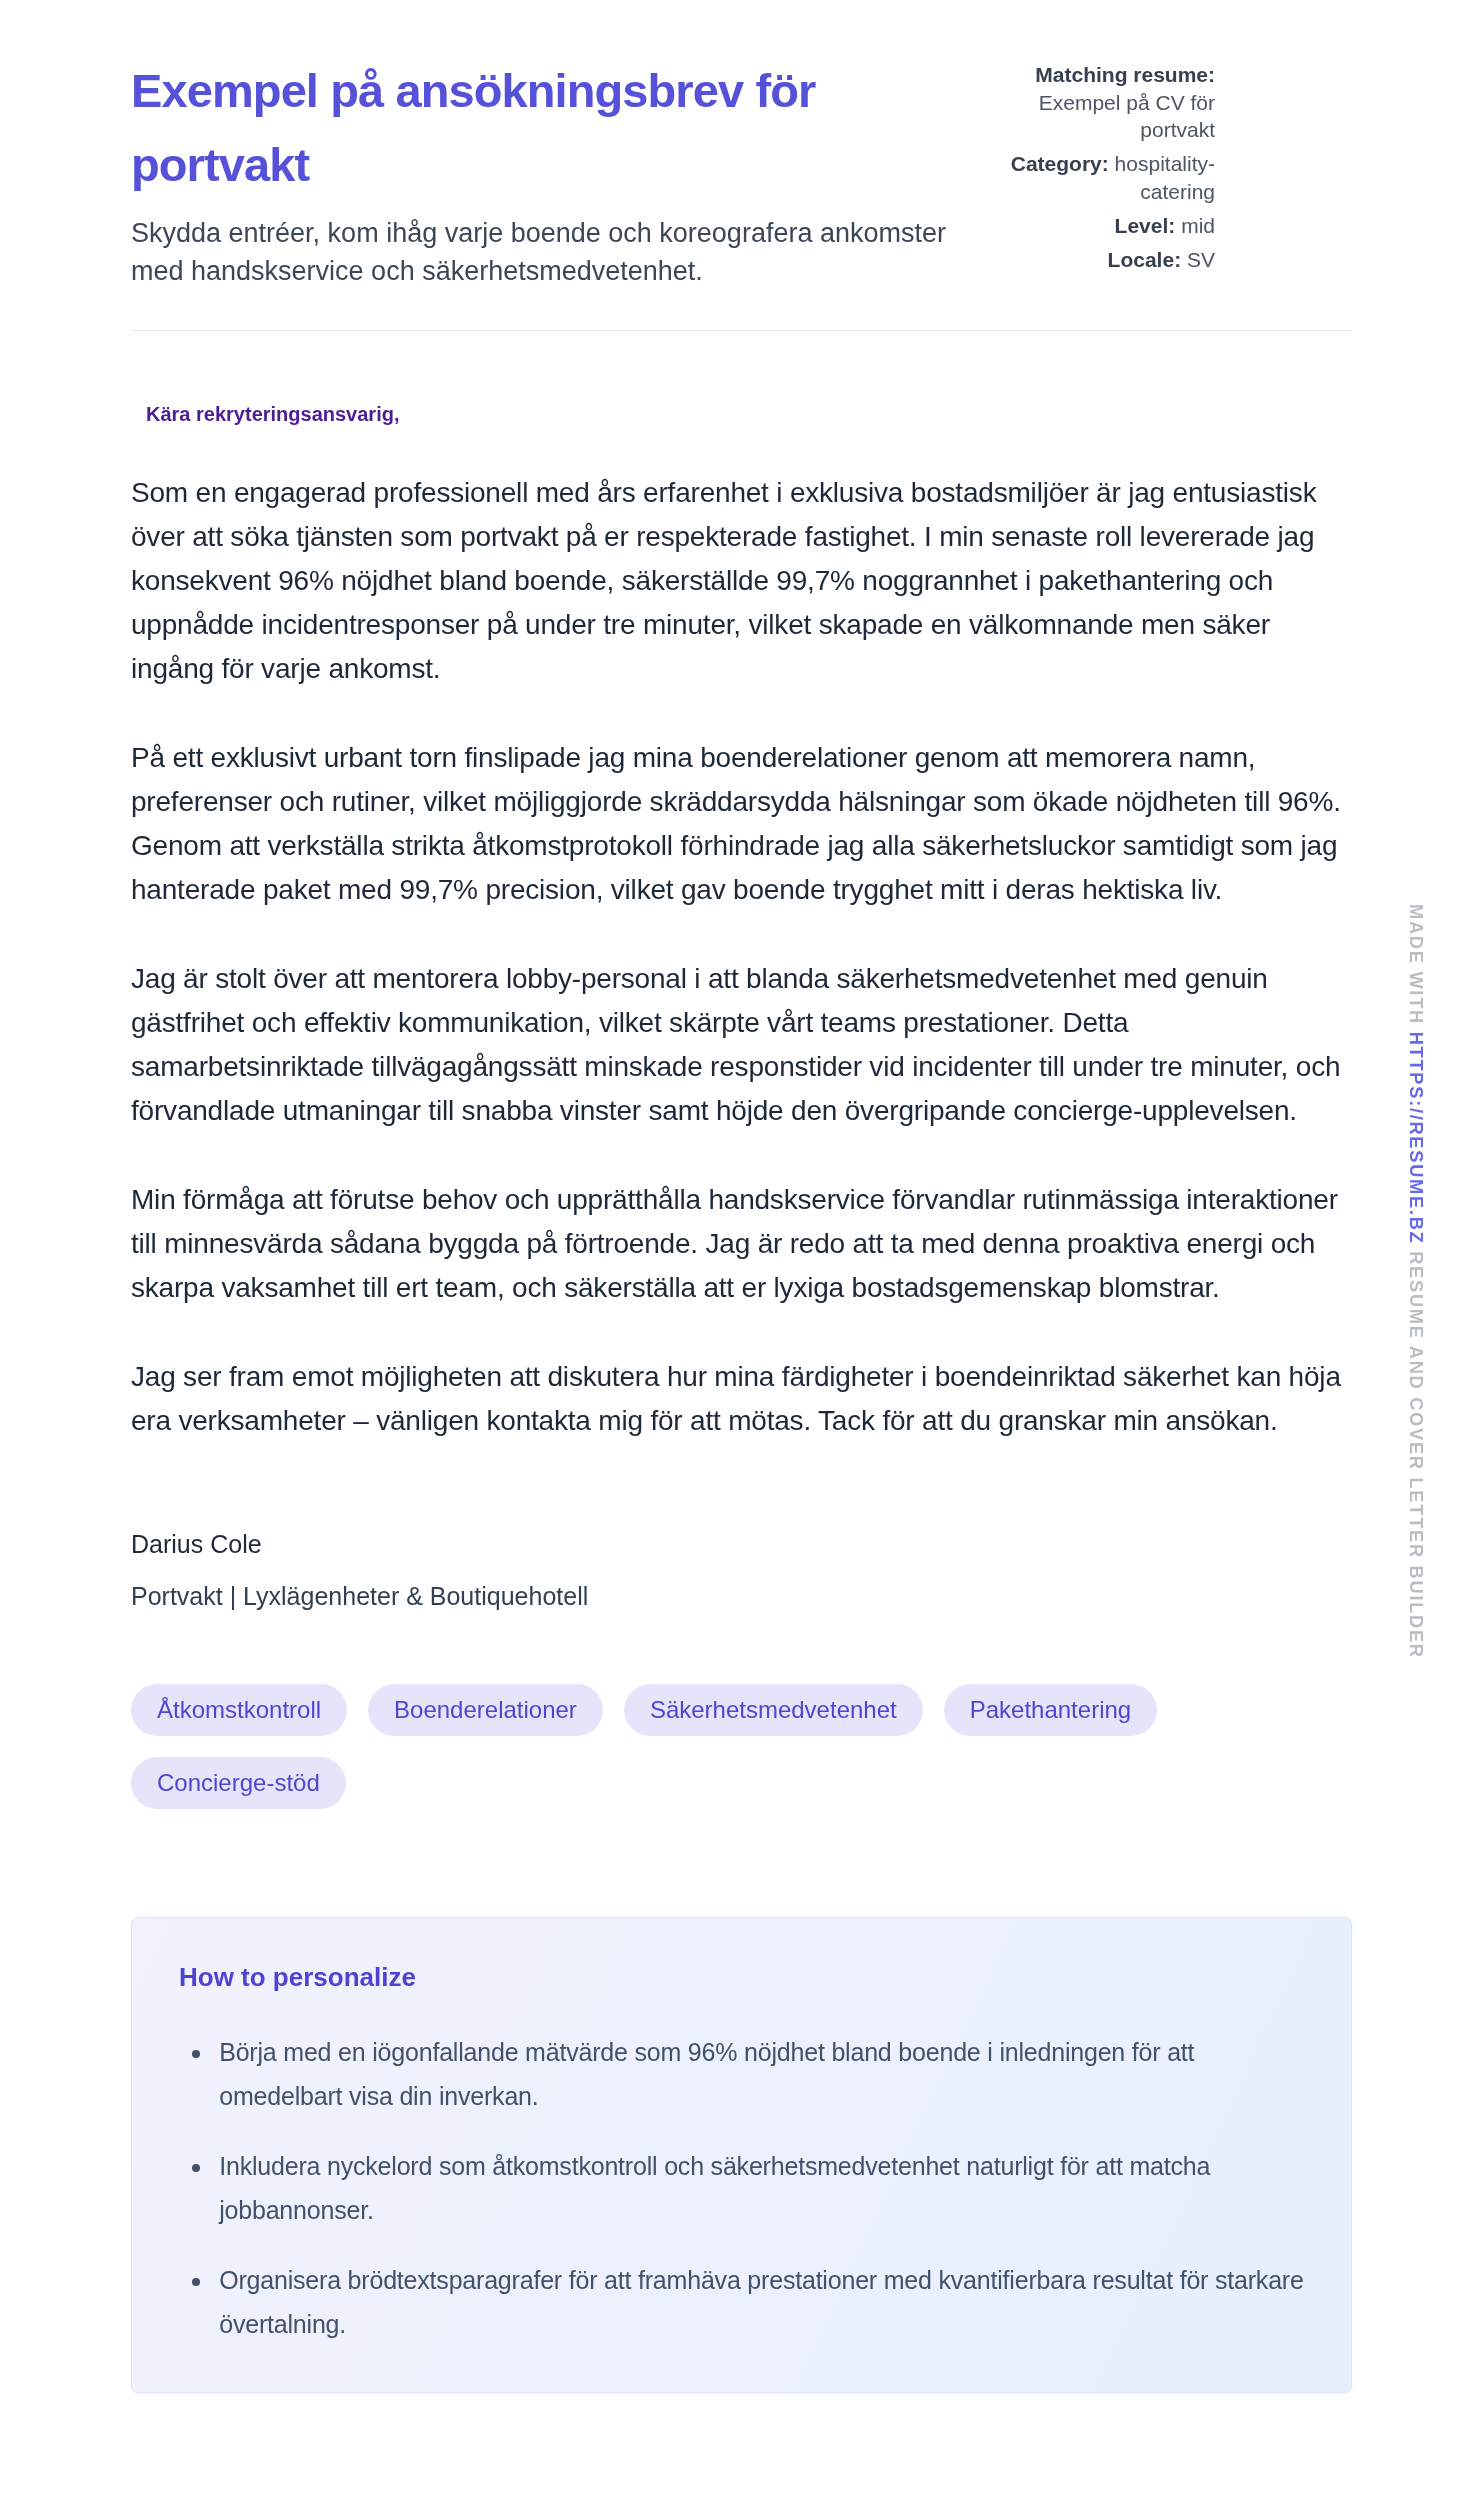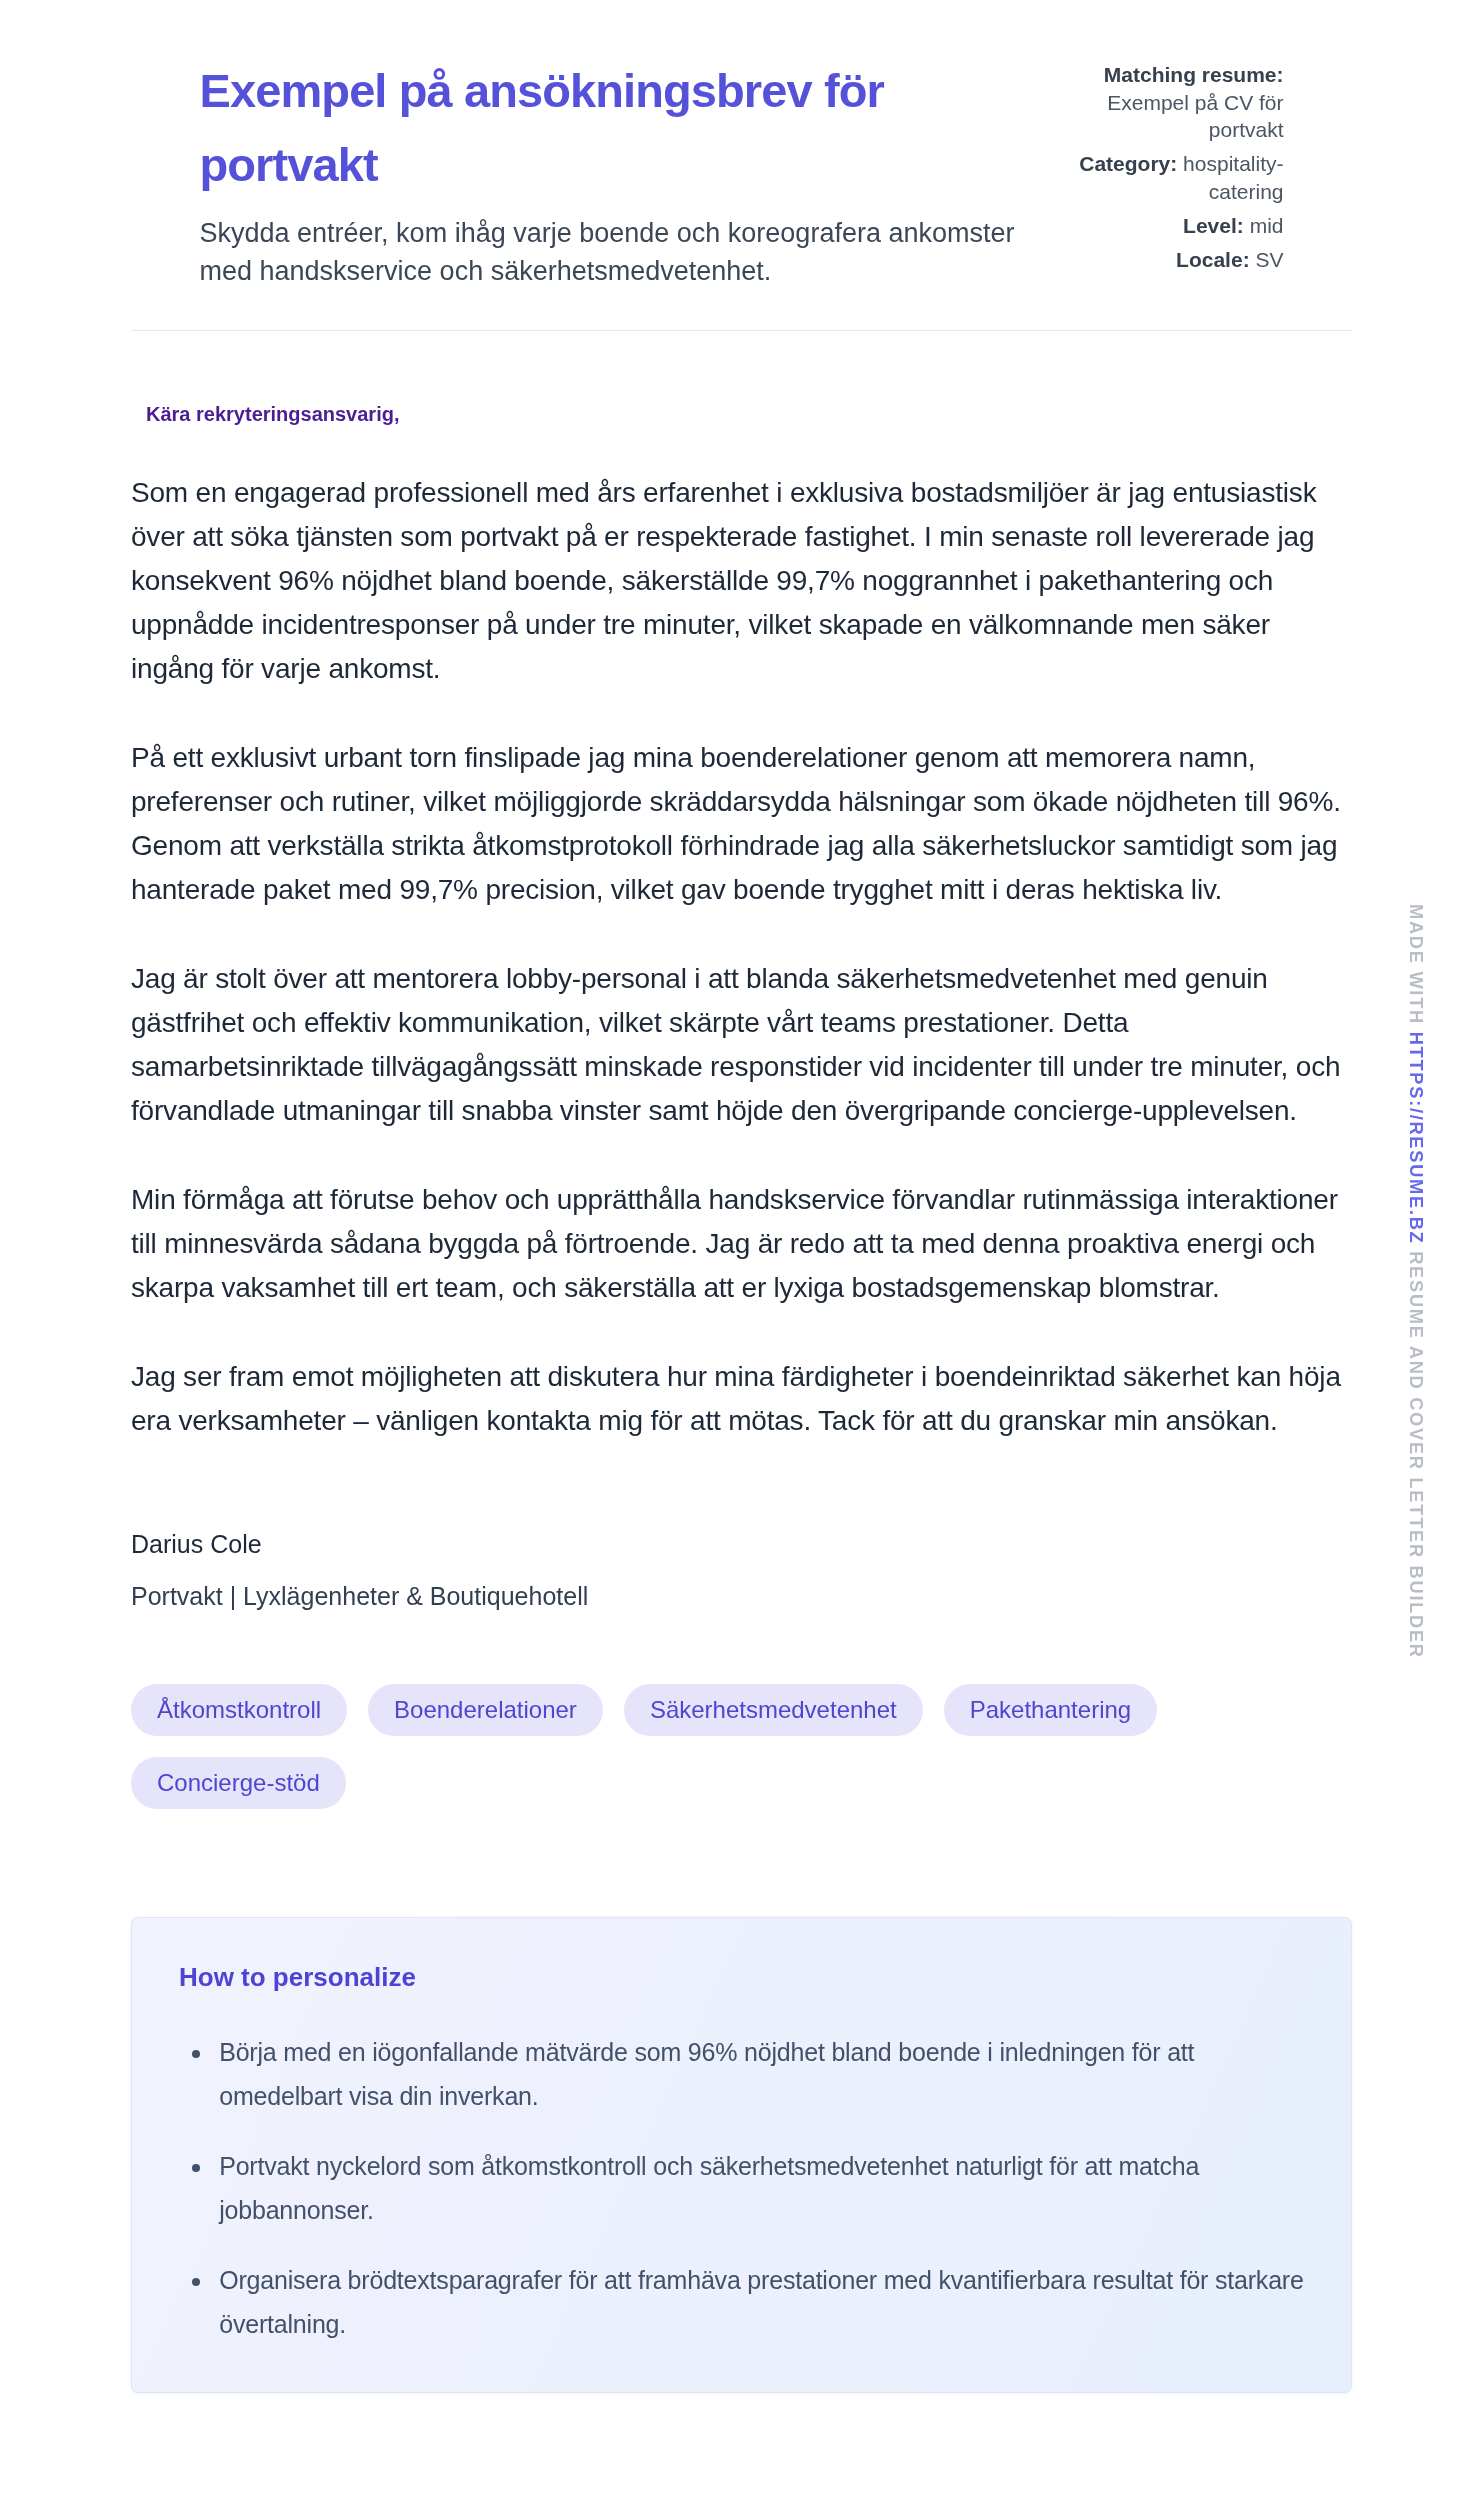--- a/index.html
+++ b/index.html
@@ -8,21 +8,21 @@
     position: relative;
     width: 1483px;
     height: 2500px;
     background: #ffffff;
     font-family: "Liberation Sans", sans-serif;
     overflow: hidden;
   }
   .content { padding: 54px 131px 0 131px; }
 
   
-  .header { display: flex; justify-content: center; align-items: flex-start; }
+  .header { display: flex; justify-content: flex-start; align-items: flex-start; }
   .page-title {
     margin: 0;
     max-width: 855px;
     font-size: 47px;
     font-weight: 700;
     line-height: 1.57;
     letter-spacing: -0.9px;
     color: #5551d8;
   }
   .subtitle {
@@ -159,21 +159,21 @@
       <span class="tag">Boenderelationer</span>
       <span class="tag">Säkerhetsmedvetenhet</span>
       <span class="tag">Pakethantering</span>
       <span class="tag">Concierge-stöd</span>
     </div>
 
     <div class="tipbox">
       <h2 class="tipbox-title">How to personalize</h2>
       <ul>
         <li>Börja med en iögonfallande mätvärde som 96% nöjdhet bland boende i inledningen för att omedelbart visa din inverkan.</li>
-        <li>Portvakt nyckelord som åtkomstkontroll och säkerhetsmedvetenhet naturligt för att matcha jobbannonser.</li>
+        <li>Inkludera nyckelord som åtkomstkontroll och säkerhetsmedvetenhet naturligt för att matcha jobbannonser.</li>
         <li>Organisera brödtextsparagrafer för att framhäva prestationer med kvantifierbara resultat för starkare övertalning.</li>
       </ul>
     </div>
 
   </div>
 
   <div class="watermark">
     <span>MADE WITH</span>
     <a href="#" class="wm-link">HTTPS://RESUME.BZ</a>
     <span>RESUME AND COVER LETTER BUILDER</span>

